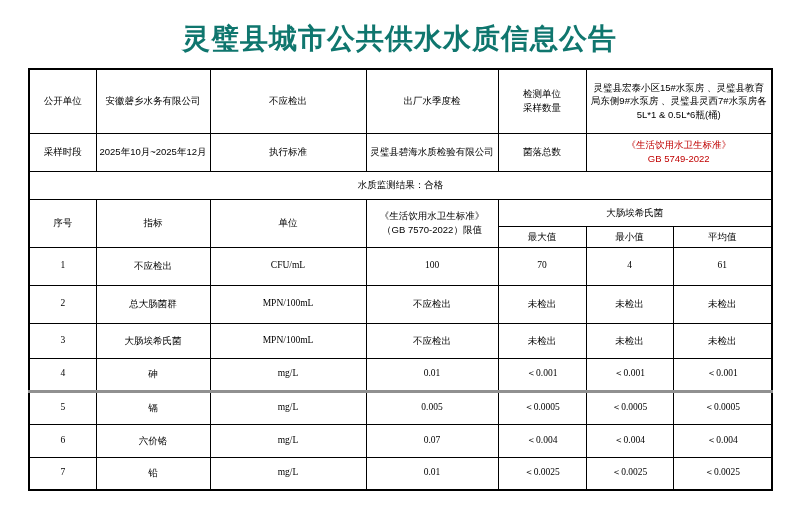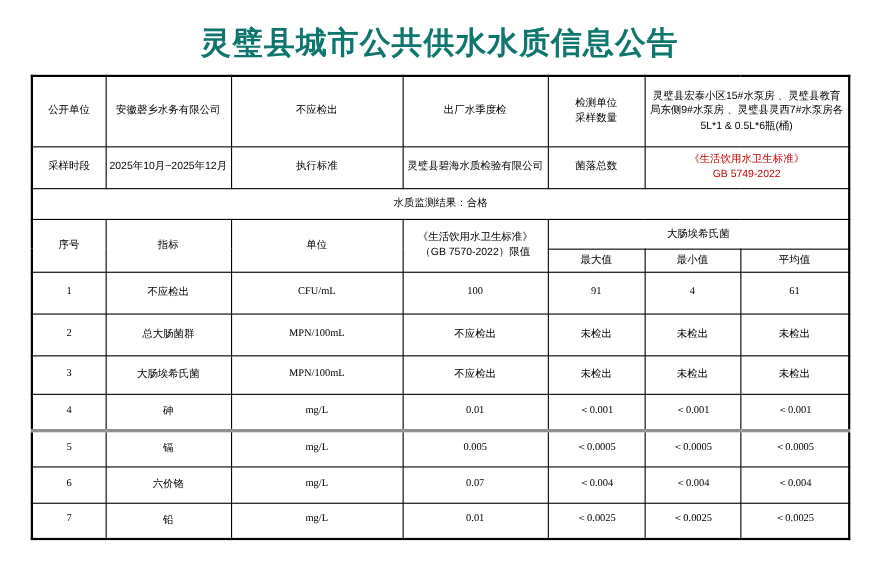--- a/index.html
+++ b/index.html
@@ -125,21 +125,21 @@
         <td>最大值</td>
         <td>最小值</td>
         <td>平均值</td>
       </tr>
 
       <tr class="r-data-a">
         <td class="num">1</td>
         <td>不应检出</td>
         <td class="num">CFU/mL</td>
         <td class="num">100</td>
-        <td class="num">91</td>
+        <td class="num">70</td>
         <td class="num">4</td>
         <td class="num">61</td>
       </tr>
       <tr class="r-data-a">
         <td class="num">2</td>
         <td>总大肠菌群</td>
         <td class="num">MPN/100mL</td>
         <td>不应检出</td>
         <td>未检出</td>
         <td>未检出</td>

